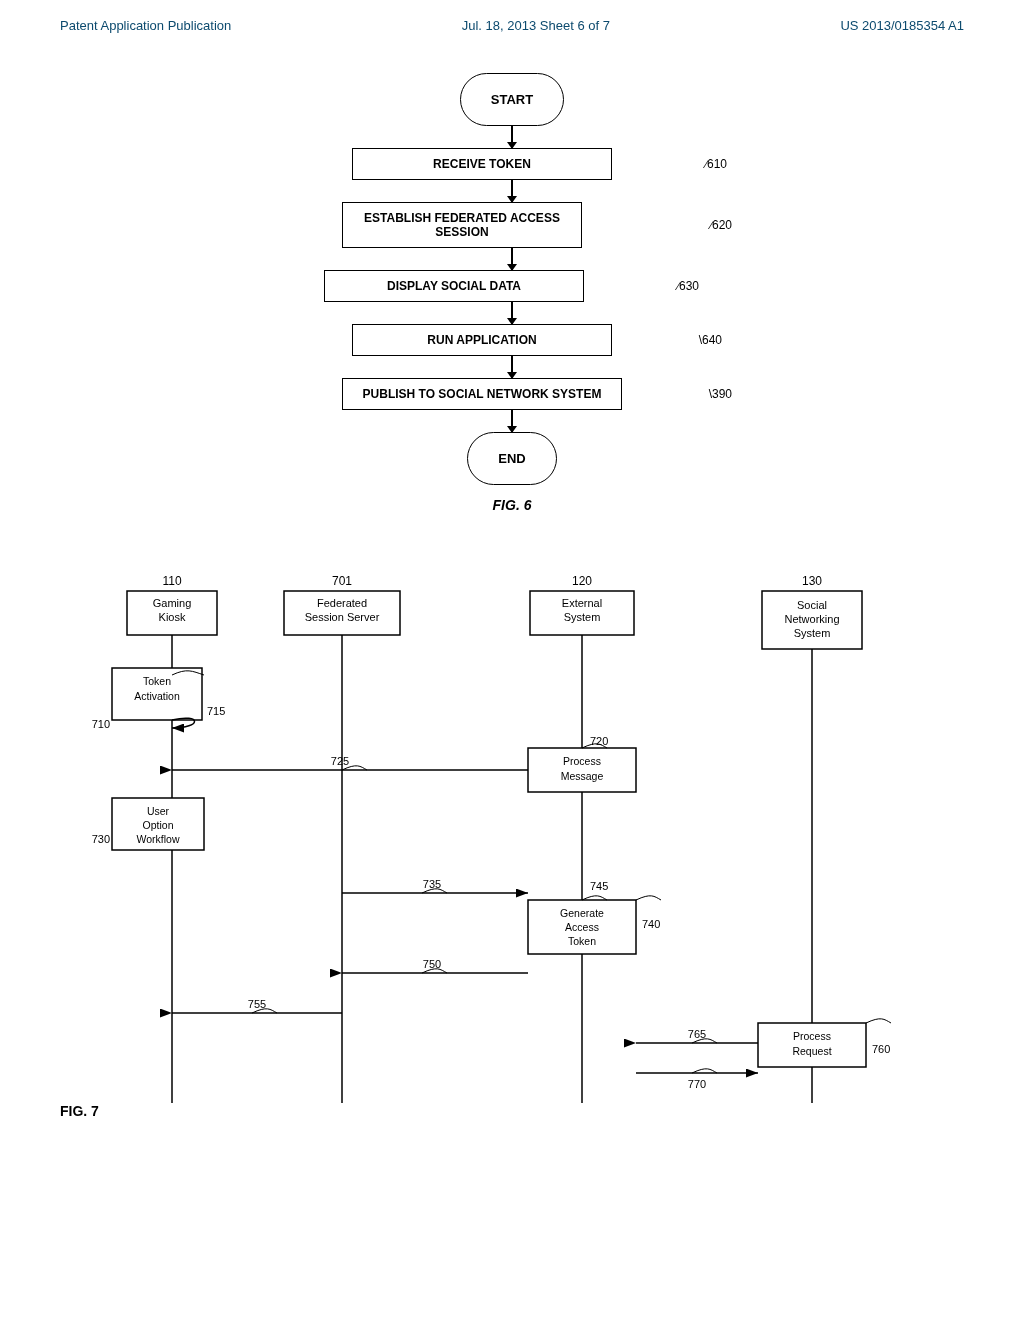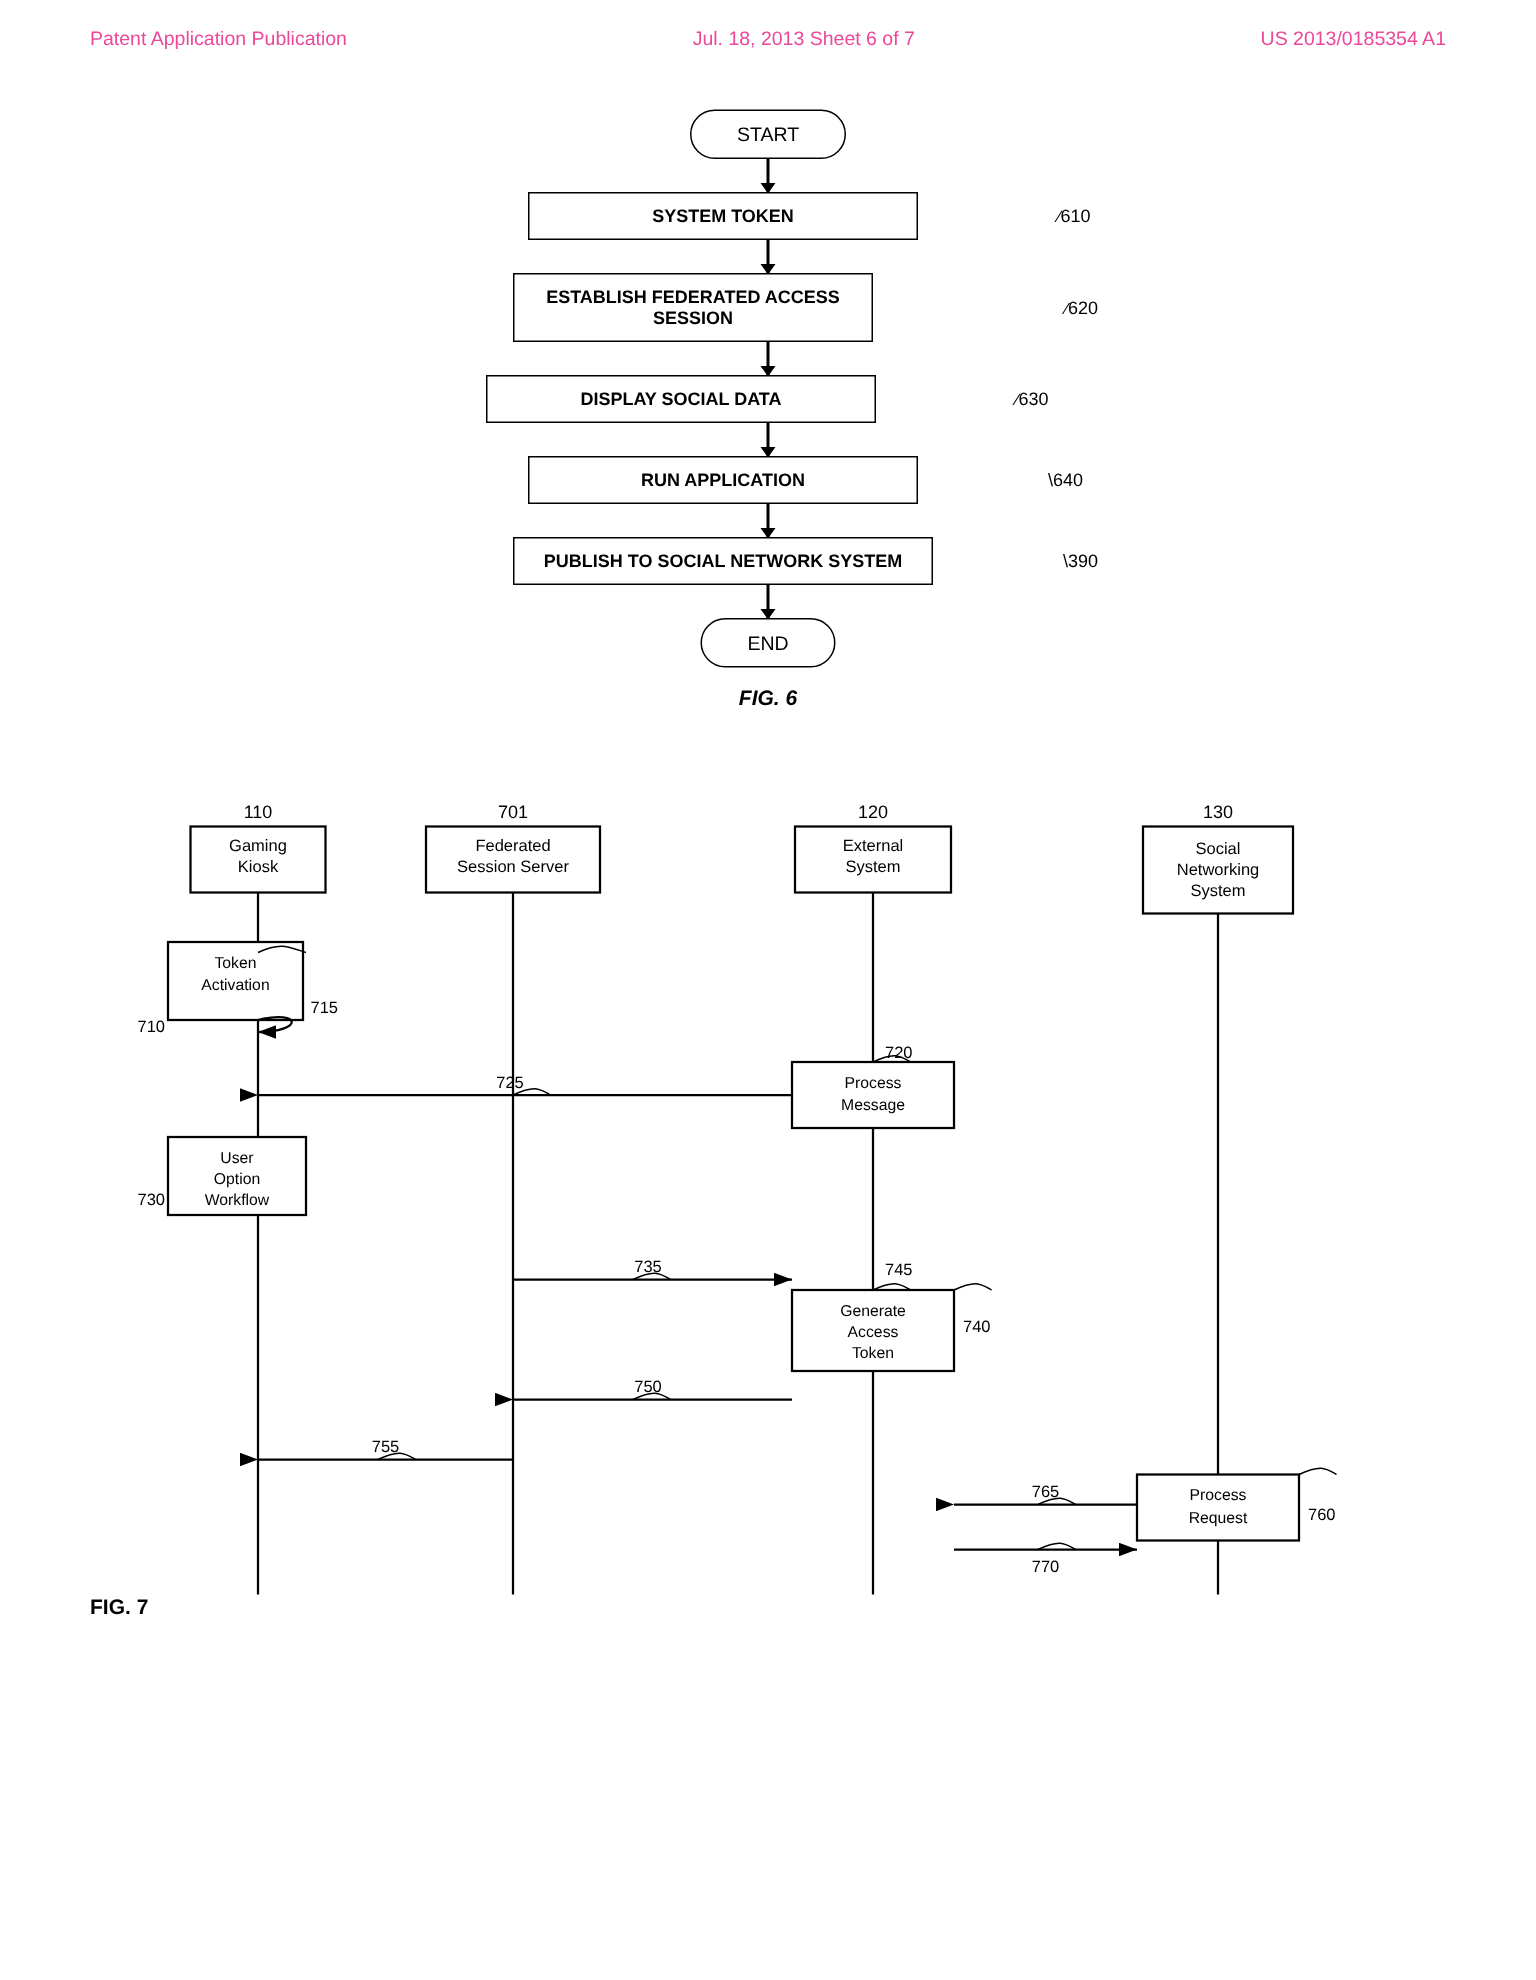--- a/index.html
+++ b/index.html
@@ -11,21 +11,21 @@
       position: relative;
       overflow-x: hidden;
     }
 
     
     .header {
       display: flex;
       justify-content: space-between;
       padding: 18px 60px 10px 60px;
       font-size: 13px;
-      color: #ec4899;
+      color: #0c4a6e;
       border-bottom: none;
     }
 
     
     .fig6-container {
       position: relative;
       width: 100%;
       padding: 30px 0 20px 0;
       display: flex;
       flex-direction: column;
@@ -45,23 +45,23 @@
       display: flex;
       align-items: center;
       justify-content: center;
       width: 280px;
       margin: 0 auto;
     }
 
     .fc-oval {
       border: 1.5px solid #000;
       border-radius: 50px;
-      padding: 8px 30px;
+      padding: 18px 30px;
       font-size: 13px;
-      font-weight: normal;
+      font-weight: bold;
       text-align: left;
       background: #fff;
     }
 
     .fc-rect {
       border: 1.5px solid #000;
       padding: 8px 16px;
       font-size: 12px;
       font-weight: bold;
       text-align: center;
@@ -128,21 +128,21 @@
 
 <div class="fig6-container">
   <div class="flowchart">
 
     <div class="fc-node" style="width:280px;">
       <div class="fc-oval">START</div>
     </div>
     <div class="fc-arrow"></div>
 
     <div class="fc-node" style="width:320px; justify-content: flex-start;">
-      <div class="fc-rect">SYSTEM TOKEN</div>
+      <div class="fc-rect">RECEIVE TOKEN</div>
       <span class="fc-label" style="right:-55px;margin-left:11px;">
         <span style="font-size:11px;">∕</span>610
       </span>
     </div>
     <div class="fc-arrow"></div>
 
     <div class="fc-node" style="width:340px; justify-content: flex-start;">
       <div class="fc-rect" style="width:240px;">ESTABLISH FEDERATED ACCESS SESSION</div>
       <span class="fc-label" style="right:-50px;">
         <span style="font-size:11px;">∕</span>620

